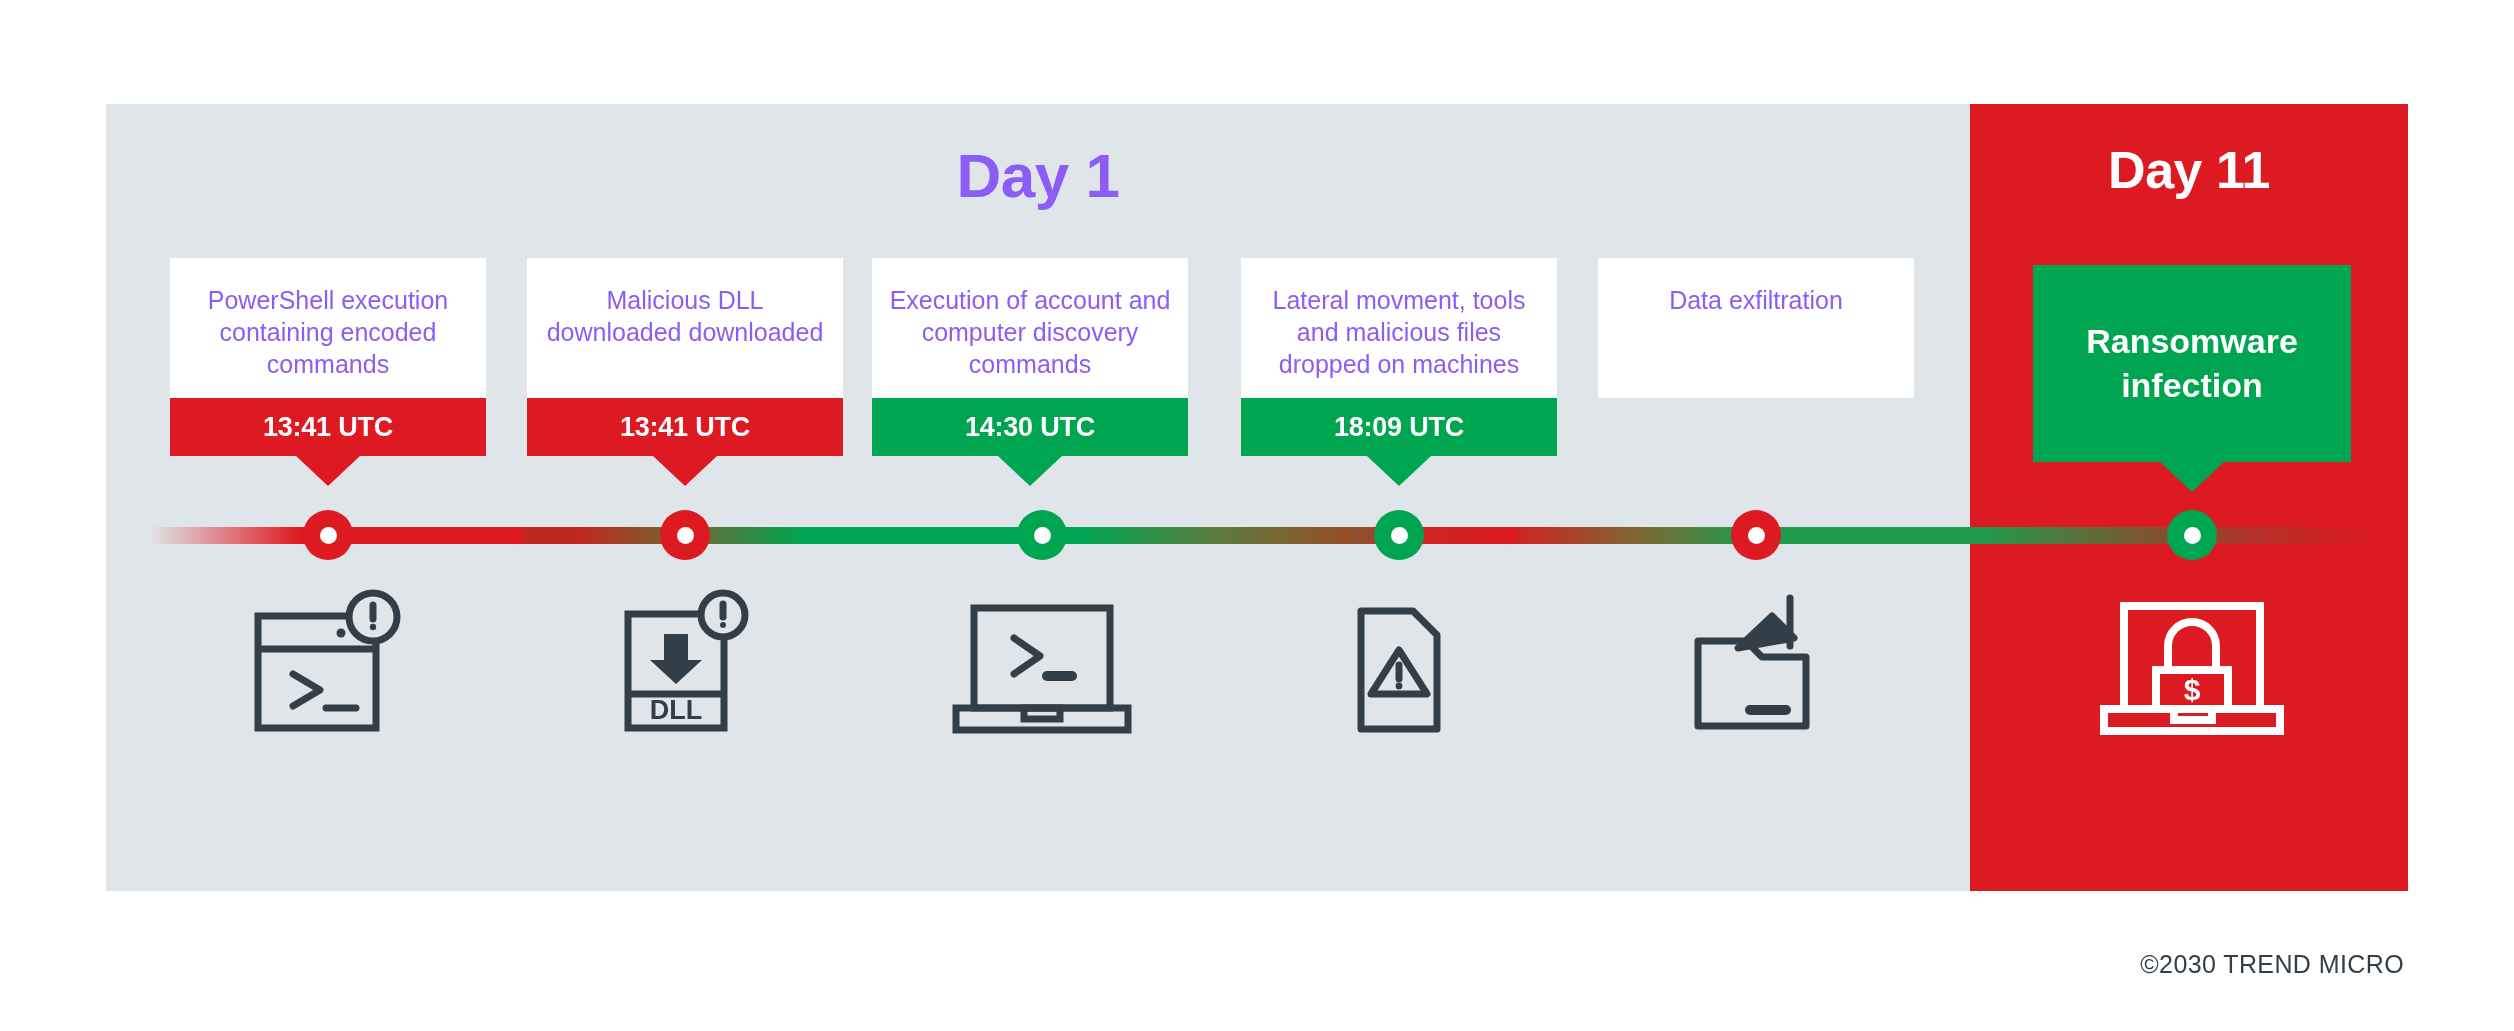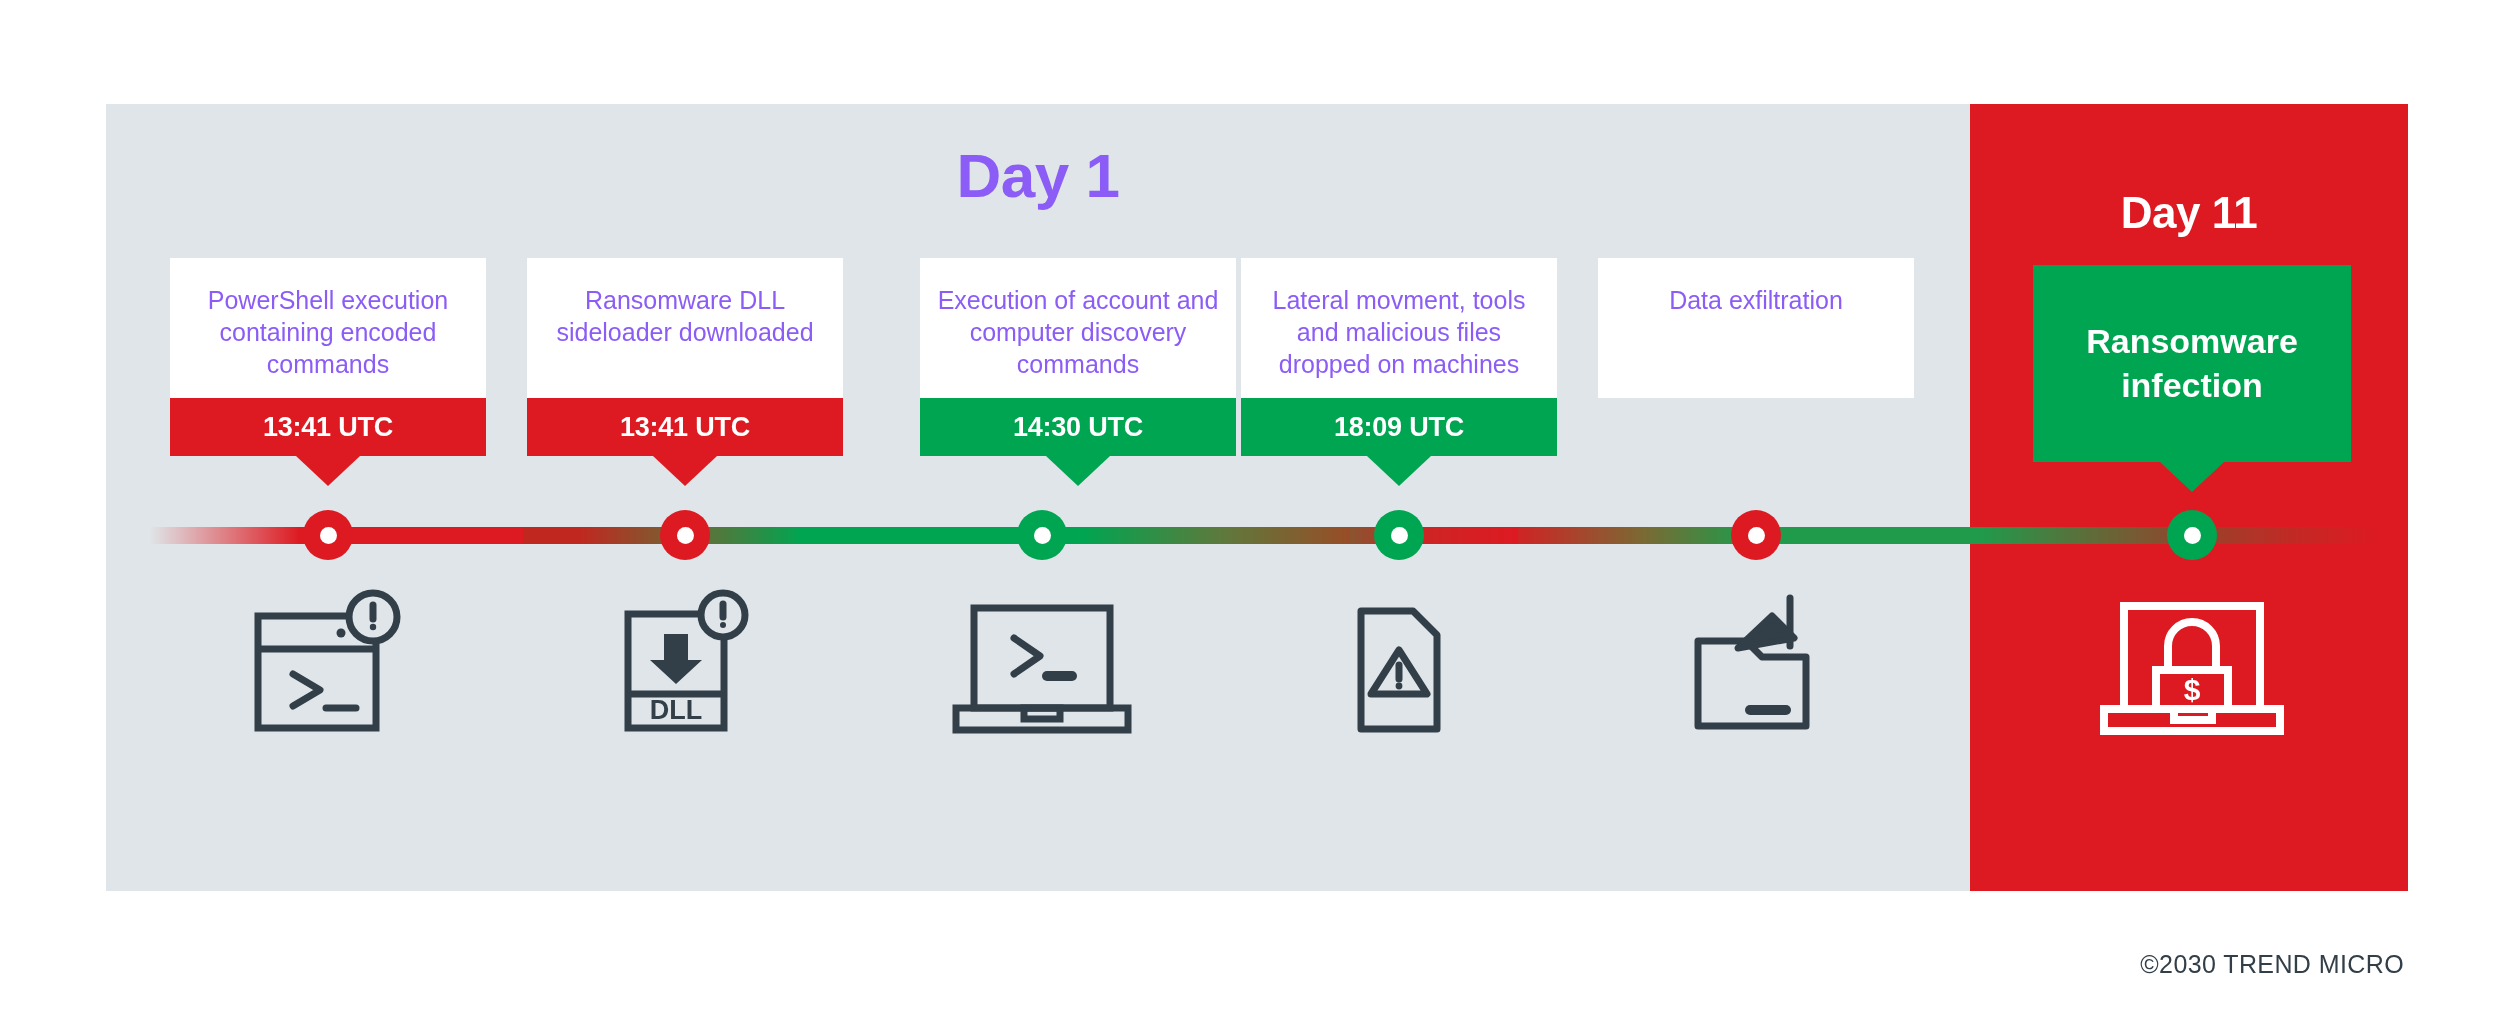--- a/index.html
+++ b/index.html
@@ -48,23 +48,22 @@
     left: 106px;
     top: 140px;
     width: 1864px;
     font-size: 62px;
     color: #8b5cf6;
   }
   .day11-title {
     left: 1970px;
     top: 140px;
     width: 438px;
-    font-size: 44px;
+    font-size: 52px;
     color: #ffffff;
-    margin-top: 48px;
   }
 
   
   .timeline-line {
     position: absolute;
     left: 150px;
     top: 527px;
     width: 2230px;
     height: 17px;
     z-index: 2;
@@ -268,38 +267,38 @@
       <polyline points="45,88 72,104 45,120" stroke-linecap="round" stroke-linejoin="round"></polyline>
       <line x1="78" y1="122" x2="108" y2="122" stroke-linecap="round"></line>
       <circle cx="125" cy="31" r="24" fill="#dfe5e8"></circle>
       <line x1="125" y1="19" x2="125" y2="33" stroke-linecap="round"></line>
       <circle cx="125" cy="41" r="3.2" fill="#323e48" stroke="none"></circle>
     </svg>
   </div>
 
   <div class="event" style="left:527px">
     <div class="card">
-      <div class="card-body">Ransomware DLL sideloader downloaded</div>
+      <div class="card-body">Malicious DLL downloaded downloaded</div>
       <div class="card-time red">13:41 UTC</div>
     </div>
   </div>
   <div class="dot red" style="left:660px"></div>
   <div class="icon-wrap" style="left:527px">
     <svg width="150" height="155" viewBox="0 0 150 155" fill="none" stroke="#323e48" stroke-width="7">
       <rect x="18" y="28" width="96" height="114"></rect>
       <line x1="18" y1="108" x2="114" y2="108"></line>
       <path d="M54 48 h24 v26 h14 L66 98 L40 74 h14 z" fill="#323e48" stroke="none"></path>
       <text x="66" y="133" font-family="Liberation Sans, sans-serif" font-size="27" font-weight="bold" fill="#323e48" stroke="none" text-anchor="middle">DLL</text>
       <circle cx="113" cy="29" r="22" fill="#dfe5e8"></circle>
       <line x1="113" y1="18" x2="113" y2="31" stroke-linecap="round"></line>
       <circle cx="113" cy="39" r="3" fill="#323e48" stroke="none"></circle>
     </svg>
   </div>
 
-  <div class="event" style="left:920px">
+  <div class="event" style="left:872px">
     <div class="card">
       <div class="card-body">Execution of account and computer discovery commands</div>
       <div class="card-time green">14:30 UTC</div>
     </div>
   </div>
   <div class="dot green" style="left:1017px"></div>
   <div class="icon-wrap" style="left:884px">
     <svg width="196" height="150" viewBox="0 0 196 150" fill="none" stroke="#323e48" stroke-width="7">
       <rect x="30" y="20" width="136" height="100"></rect>
       <polyline points="70,50 96,68 70,86" stroke-linecap="round" stroke-linejoin="round"></polyline>

